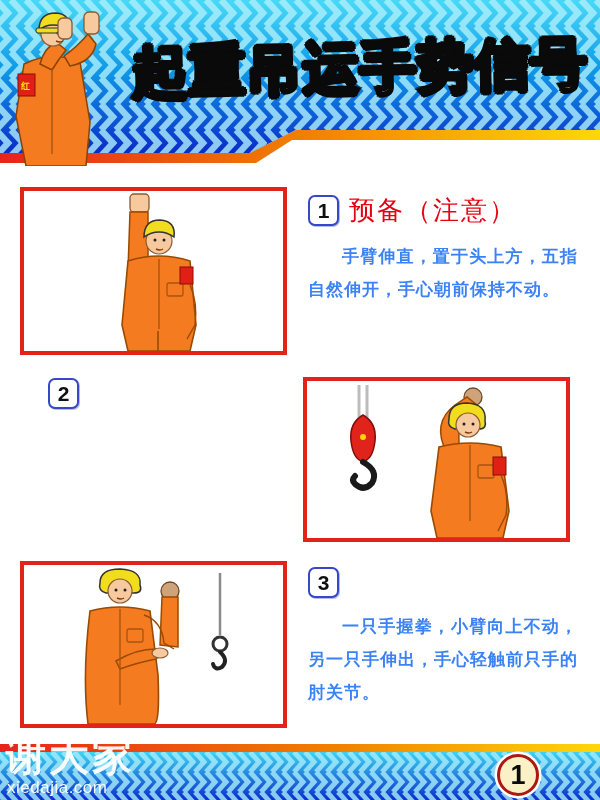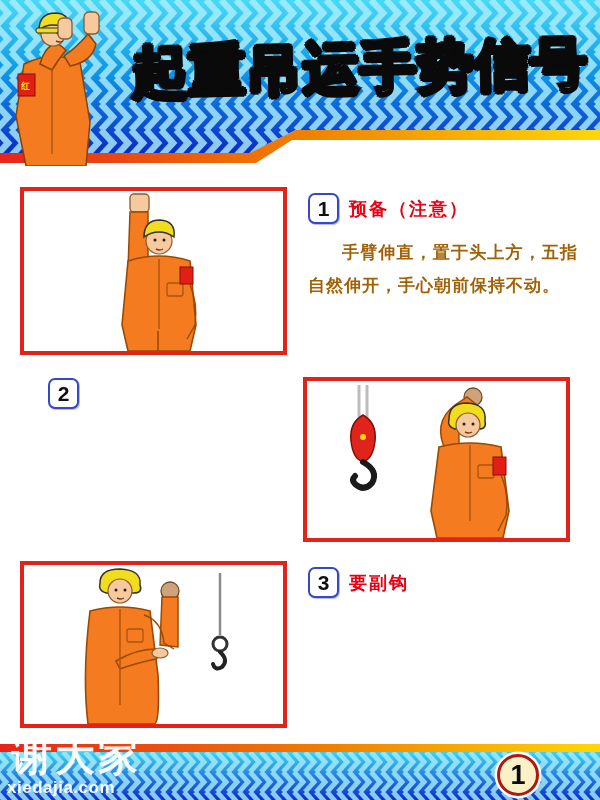--- a/index.html
+++ b/index.html
@@ -34,39 +34,39 @@
   .sec-2{left:48px;top:378px;width:252px;}
   .sec-3{left:308px;top:567px;width:282px;}
   .heading-row{display:flex;align-items:center;gap:10px;}
   .num-box{
     width:27px;height:27px;border:2.5px solid #3747c8;border-radius:7px;
     background:#ffffff;color:#101010;font-size:21px;font-weight:bold;
     display:flex;align-items:center;justify-content:center;flex:0 0 auto;
     box-shadow:1px 1px 0 rgba(40,60,190,.35);
   }
   .sec-heading{
-    color:#e60012;font-size:18px;font-weight:bold;letter-spacing:2px;white-space:nowrap;text-align:center;
+    color:#e60012;font-size:26px;font-weight:normal;letter-spacing:2px;white-space:nowrap;text-align:center;
   }
   .sec-body{
-    margin:12px 12px 0 0;color:#a16207;font-size:17px;font-weight:bold;
+    margin:12px 12px 0 0;color:#3b82f6;font-size:17px;font-weight:bold;
     line-height:1.95;text-indent:2em;letter-spacing:1px;text-align:justify;
   }
   
   .footer-stripe{
     position:absolute;left:0;top:744px;width:600px;height:8px;
     background:linear-gradient(90deg,#e8231d 0%,#f07f00 55%,#ffd60a 100%);
   }
   .footer{position:absolute;left:0;top:752px;width:600px;height:48px;}
   .watermark-name{
-    position:absolute;left:12px;top:736px;color:rgba(255,255,255,.95);
+    position:absolute;left:6px;top:736px;color:rgba(255,255,255,.95);
     font-size:40px;font-weight:bold;letter-spacing:3px;line-height:1;
   }
   .watermark-site{
     position:absolute;left:7px;top:778px;color:rgba(255,255,255,.95);
-    font-size:17px;font-weight:bold;letter-spacing:.5px;
+    font-size:17px;font-weight:normal;letter-spacing:.5px;
   }
   .page-circle{
     position:absolute;left:497px;top:754px;width:42px;height:42px;border-radius:50%;
     background:#fbf1c6;border:3px solid #ae1812;box-shadow:0 0 0 2.5px #ffffff;
     display:flex;align-items:center;justify-content:center;box-sizing:border-box;
     color:#0a0a0a;font-size:27px;font-weight:bold;
   }
 </style>
 </head>
 <body>
@@ -197,22 +197,22 @@
         <line x1="196" y1="8" x2="196" y2="70" stroke="#8a8a8a" stroke-width="2.5"></line>
         <circle cx="196" cy="79" r="7" fill="#ffffff" stroke="#333" stroke-width="3"></circle>
         <path d="M196,87 Q205,95 198,102 Q191,106 189,99" fill="none" stroke="#222" stroke-width="4" stroke-linecap="round"></path>
       </g>
     </svg>
   </div>
 
   <div class="section-text sec-3">
     <div class="heading-row">
       <span class="num-box">3</span>
-      <span class="sec-heading">要副钩</span>
     </div>
+    <p class="sec-body">一只手握拳，小臂向上不动，另一只手伸出，手心轻触前只手的肘关节。</p>
   </div>
 
   <div class="footer-stripe"></div>
   <div class="footer">
     <svg width="600" height="48" viewBox="0 0 600 48">
       <defs>
         <linearGradient id="ftrGrad" x1="0" y1="0" x2="0" y2="1">
           <stop offset="0" stop-color="#3ed2f2"></stop>
           <stop offset="1" stop-color="#0a30cc"></stop>
         </linearGradient>

